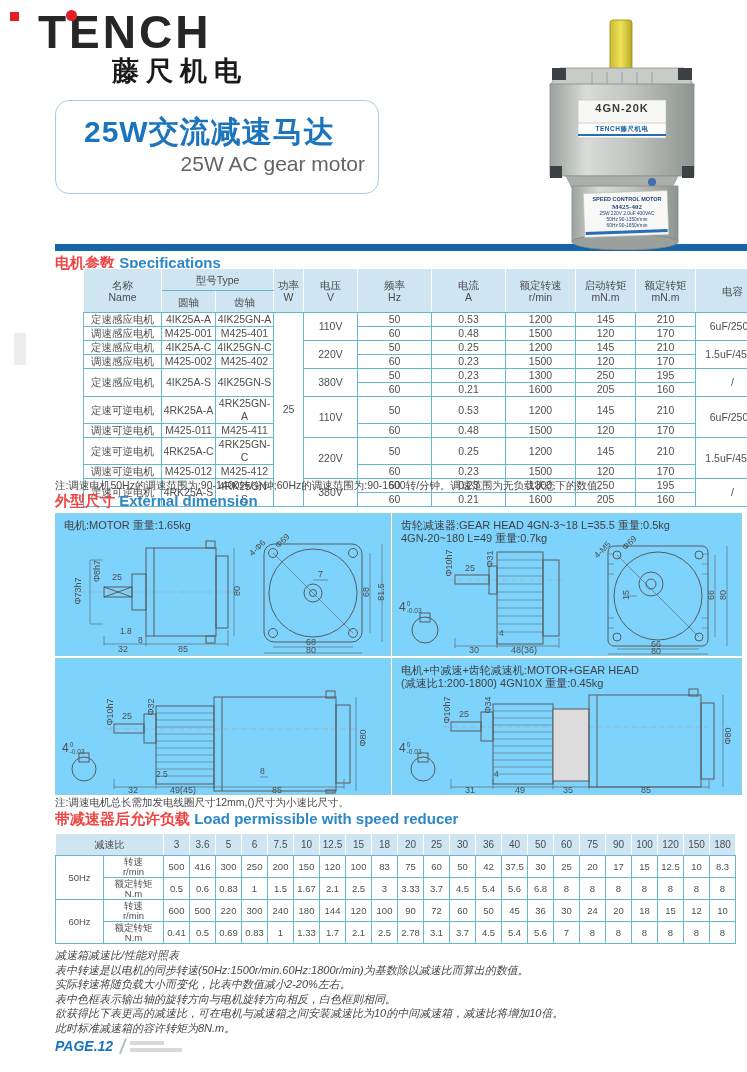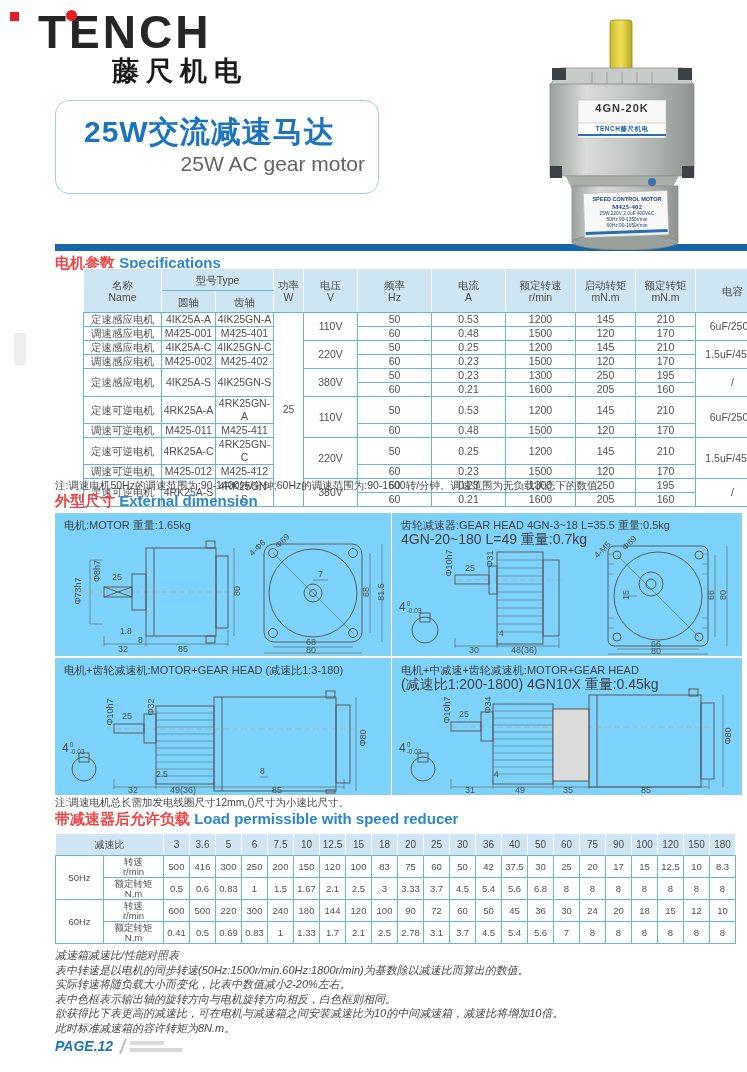--- a/index.html
+++ b/index.html
@@ -40,21 +40,21 @@
   .note{font-size:10.5px;color:#47484a;white-space:nowrap;}
   #spec-note{left:55px;top:479px;}
   #dim-note{left:55px;top:796px;}
   
   .panel{border:1px solid #8fd0de;background:#7dd3fc;}
   #p1{left:55px;top:513px;width:334px;height:141px;}
   #p2{left:392px;top:513px;width:348px;height:141px;}
   #p3{left:55px;top:658px;width:334px;height:135px;}
   #p4{left:392px;top:658px;width:348px;height:135px;}
   .ptitle{position:absolute;left:8px;top:4px;font-size:11px;color:#3e3f42;white-space:nowrap;}
-  .ptitle2{position:absolute;left:8px;top:17px;font-size:14px;color:#3e3f42;white-space:nowrap;}
+  .ptitle2{position:absolute;left:8px;top:17px;font-size:11px;color:#3e3f42;white-space:nowrap;}
   .dim{position:absolute;font-size:9px;color:#4f4f51;white-space:nowrap;}
   .rot{transform:rotate(-90deg);transform-origin:center;}
   .diag{transform:rotate(-45deg);transform-origin:left bottom;font-size:8.5px;}
   .tol{position:absolute;display:flex;align-items:center;color:#4f4f51;}
   .tol .m{font-size:12px;}
   .tol .stack{display:flex;flex-direction:column;font-size:6.5px;line-height:7px;margin-left:1px;}
   .panel svg{position:absolute;left:0;top:0;}
   
   #load-notes{left:55px;top:948px;font-size:11px;color:#47484a;line-height:14.5px;font-style:italic;}
   
@@ -488,35 +488,34 @@
           <line x1="158" y1="128" x2="288" y2="128"></line>
         <line x1="58" y1="120" x2="58" y2="130"></line>
           <line x1="100" y1="120" x2="100" y2="130"></line>
           <line x1="158" y1="120" x2="158" y2="130"></line>
           <line x1="288" y1="120" x2="288" y2="130"></line>
         <line x1="300" y1="38" x2="300" y2="132"></line>
         <line x1="204" y1="118" x2="212" y2="118"></line>
       </g>
     </g>
   </svg>
-  <span class="ptitle">电机+齿轮减速机:MOTOR+GEAR HEAD (减速比1:3-180)</span>
   <div class="tol" style="left:6px;top:82px;">
     <span class="m">4</span>
     <span class="stack">
         <span>0</span>
         <span>-0.03</span>
       </span>
   </div>
   <span class="dim rot" style="left:40px;top:48px;">Φ10h7</span>
   <span class="dim" style="left:66px;top:52px;">25</span>
   <span class="dim rot" style="left:86px;top:43px;">Φ32</span>
   <span class="dim" style="left:100px;top:110px;font-size:8.5px;">2.5</span>
   <span class="dim" style="left:204px;top:107px;font-size:8.5px;">8</span>
   <span class="dim" style="left:72px;top:126px;">32</span>
-  <span class="dim" style="left:114px;top:126px;">49(36)</span>
+  <span class="dim" style="left:114px;top:126px;">49(45)</span>
   <span class="dim" style="left:216px;top:126px;">85</span>
   <span class="dim rot" style="left:298px;top:74px;">Φ80</span>
 </div>
 
 <div class="abs panel" id="p4">
   <svg width="348" height="135" viewBox="0 0 348 135">
     <g stroke="#5a5a5c" fill="none" stroke-width="1">
       <circle cx="30" cy="110" r="12"></circle>
         <rect x="25" y="94" width="10" height="9"></rect>
       <line x1="50" y1="68" x2="316" y2="68" stroke="#a9a9ab" stroke-width="0.6" stroke-dasharray="6 3"></line>

